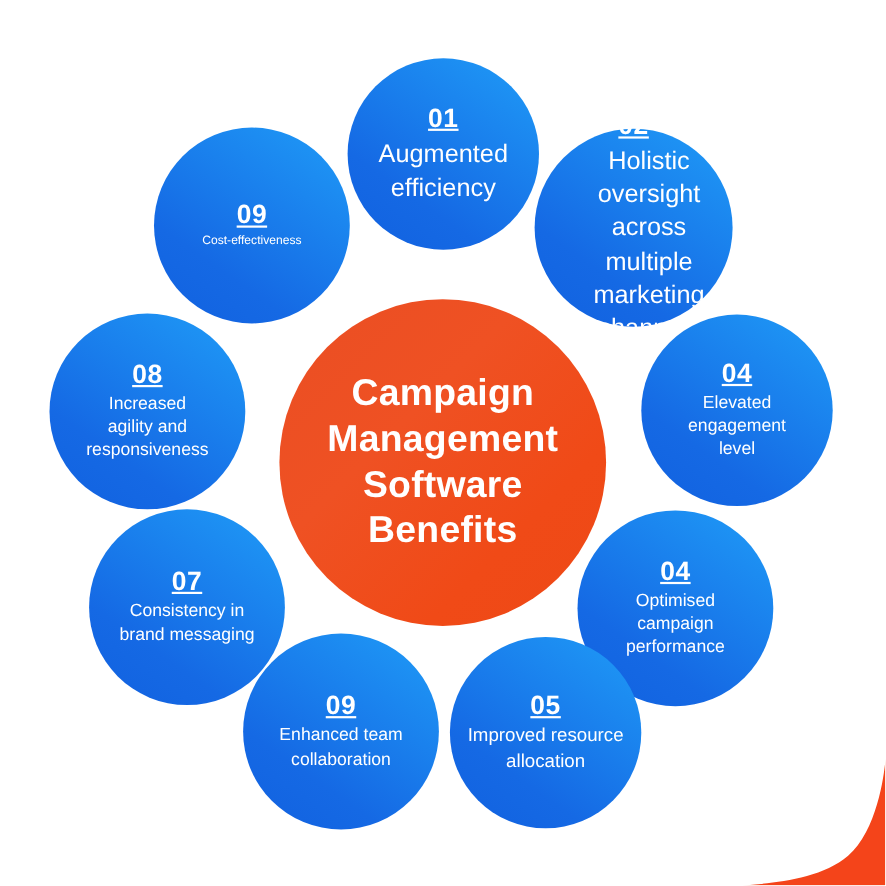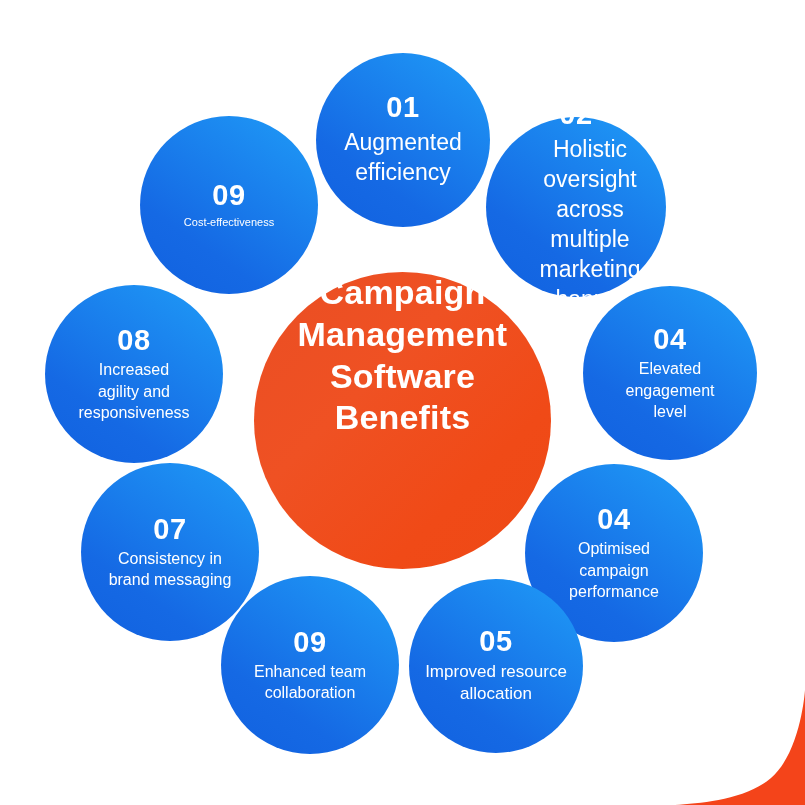--- a/index.html
+++ b/index.html
@@ -25,20 +25,21 @@
     width: 130px;
     height: 115px;
     pointer-events: none;
   }
 
   
   .hub {
     position: absolute;
     border-radius: 50%;
     display: flex;
+    align-items: center;
     justify-content: center;
     text-align: center;
     background: linear-gradient(135deg, #ea4e23 0%, #ef5123 38%, #f04a17 72%, #ee4916 100%);
   }
   .hub-title {
     color: #ffffff;
     font-weight: bold;
     font-size: 34px;
     line-height: 1.23;
     letter-spacing: 0.2px;
@@ -52,24 +53,25 @@
     display: flex;
     flex-direction: column;
     align-items: center;
     justify-content: center;
     text-align: center;
     background: linear-gradient(35deg, #1161e0 0%, #1569e4 30%, #1b86ef 70%, #1f9cf7 100%);
   }
   .node-num {
     color: #ffffff;
     font-weight: bold;
-    font-size: 29px;
+    font-size: 24px;
     line-height: 1.05;
     letter-spacing: 0.5px;
     margin-bottom: 4px;
+    text-decoration: underline;
   }
   .node-desc {
     color: #ffffff;
     font-size: 16px;
     font-weight: normal;
     line-height: 1.33;
     padding: 0 6px;
     white-space: pre-line;
   }
 

